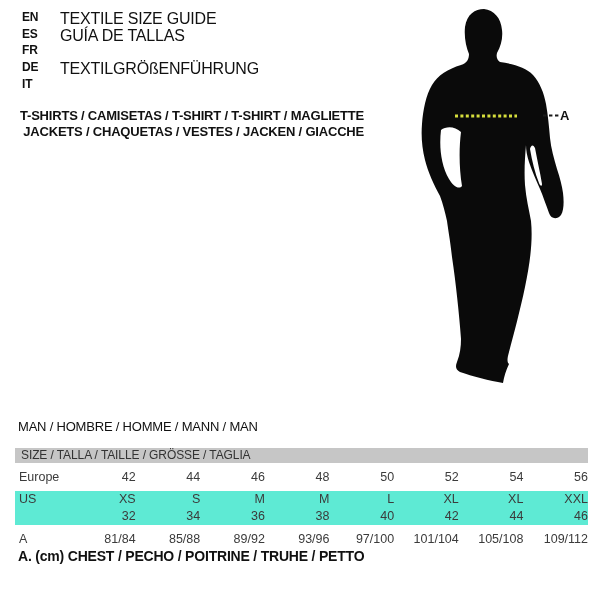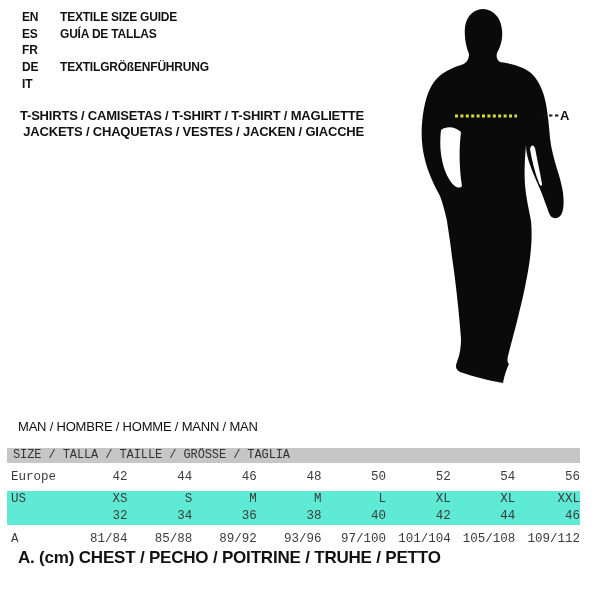--- a/index.html
+++ b/index.html
@@ -5,41 +5,41 @@
   html,body{margin:0;padding:0;background:#fff;}
   .canvas{
     position:relative;width:600px;height:600px;background:#ffffff;overflow:hidden;
     font-family:"Liberation Sans",sans-serif;color:#111;
     -webkit-font-smoothing:antialiased;
   }
   
   .lang-list{position:absolute;left:22px;top:10px;}
   .lang-row{display:flex;align-items:flex-start;height:16.7px;}
   .lang-code{width:38px;font-weight:700;font-size:12px;letter-spacing:-0.2px;}
-  .lang-label{font-weight:700;font-size:12px;letter-spacing:-0.2px;white-space:nowrap;}
+  .lang-label{font-weight:400;font-size:16px;letter-spacing:-0.2px;white-space:nowrap;}
   
   .categories{position:absolute;left:20px;top:108px;font-weight:700;font-size:13px;
     line-height:15.6px;letter-spacing:-0.2px;white-space:nowrap;text-align:right;}
   
   .figure-svg{position:absolute;left:390px;top:0;width:210px;height:400px;}
   .measure-a{position:absolute;left:560px;top:108px;font-size:13px;font-weight:700;}
   
   .section-title{position:absolute;left:18px;top:419px;font-size:13px;font-weight:400;
     letter-spacing:-0.2px;white-space:nowrap;}
   
-  .size-table{position:absolute;left:7px;top:448px;width:573px;border-collapse:collapse;
-    table-layout:fixed;font-size:12.5px;color:#3b3b3b;font-family:Liberation Mono, monospace;}
+  .size-table{position:absolute;left:15px;top:448px;width:573px;border-collapse:collapse;
+    table-layout:fixed;font-size:12.5px;color:#3b3b3b;}
   .size-table td{height:17px;padding:0;text-align:right;font-weight:400;line-height:17px;}
   .size-table .hdr td{background:#c6c6c6;height:15px;text-align:left;padding-left:6px;
     font-size:12px;color:#333;letter-spacing:-0.1px;line-height:15px;white-space:nowrap;}
   .size-table .row-label{text-align:left;padding-left:4px;}
   .size-table tr.shaded td{background:#5eead4;}
   .size-table tr.tall td{height:28px;line-height:18px;}
   
-  .footnote{position:absolute;left:18px;top:548px;font-size:17px;font-weight:700;
+  .footnote{position:absolute;left:18px;top:548px;font-size:14px;font-weight:700;
     letter-spacing:-0.2px;white-space:nowrap;}
 </style>
 </head>
 <body>
 
 <div class="canvas">
 
   <div class="lang-list">
     <div class="lang-row">
       <span class="lang-code">EN</span>

